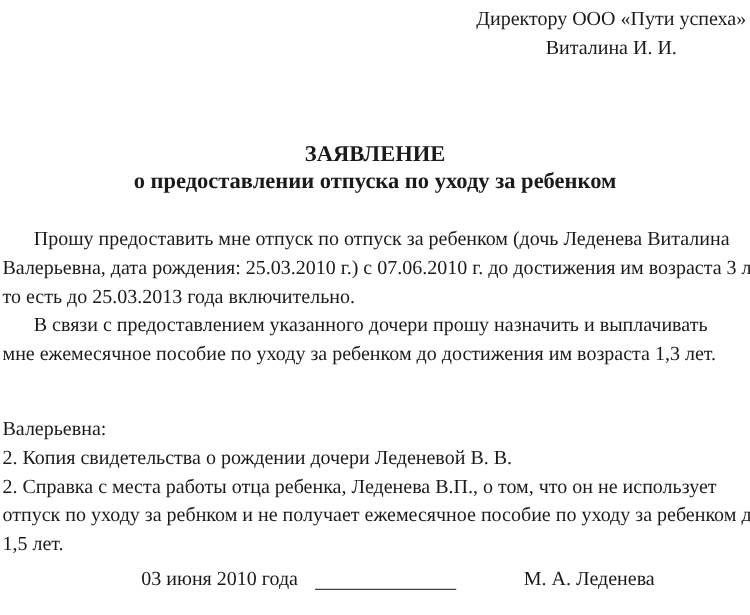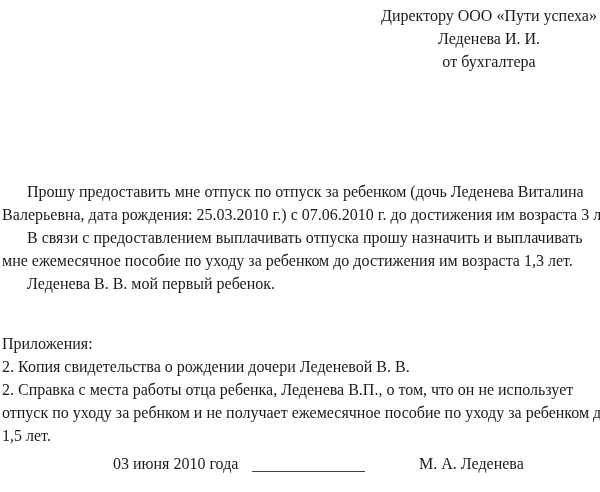--- a/index.html
+++ b/index.html
@@ -84,35 +84,38 @@
     margin-left: 16px;
   }
 </style>
 </head>
 <body>
 
 <div class="page">
 
   <div class="header-block">
     <div class="header-line">Директору ООО «Пути успеха»</div>
-    <div class="header-line">Леденева И. И.</div>
-    <div class="header-line">от бухгалтера</div>
+    <div class="header-line">Виталина И. И.</div>
   </div>
 
+  <div class="title-block">
+    <div class="title-line">ЗАЯВЛЕНИЕ</div>
+    <div class="title-line">о предоставлении отпуска по уходу за ребенком</div>
+  </div>
 
   <div class="body-block">
     <div class="line indent">Прошу предоставить мне отпуск по отпуск за ребенком (дочь Леденева Виталина</div>
     <div class="line">Валерьевна, дата рождения: 25.03.2010 г.) с 07.06.2010 г. до достижения им возраста 3 лет,</div>
-    <div class="line indent">В связи с предоставлением выплачивать отпуска прошу назначить и выплачивать</div>
+    <div class="line">то есть до 25.03.2013 года включительно.</div>
+    <div class="line indent">В связи с предоставлением указанного дочери прошу назначить и выплачивать</div>
     <div class="line">мне ежемесячное пособие по уходу за ребенком до достижения им возраста 1,3 лет.</div>
-    <div class="line indent">Леденева В. В. мой первый ребенок.</div>
   </div>
 
   <div class="attachments-block">
-    <div class="line">Приложения:</div>
+    <div class="line">Валерьевна:</div>
     <div class="line">2. Копия свидетельства о рождении дочери Леденевой В. В.</div>
     <div class="line">2. Справка с места работы отца ребенка, Леденева В.П., о том, что он не использует</div>
     <div class="line">отпуск по уходу за ребнком и не получает ежемесячное пособие по уходу за ребенком до</div>
     <div class="line">1,5 лет.</div>
   </div>
 
   <div class="footer">
     <span class="footer-date">03 июня 2010 года</span>
     <span class="sig-line"></span>
     <span class="footer-name">М. А. Леденева</span>

